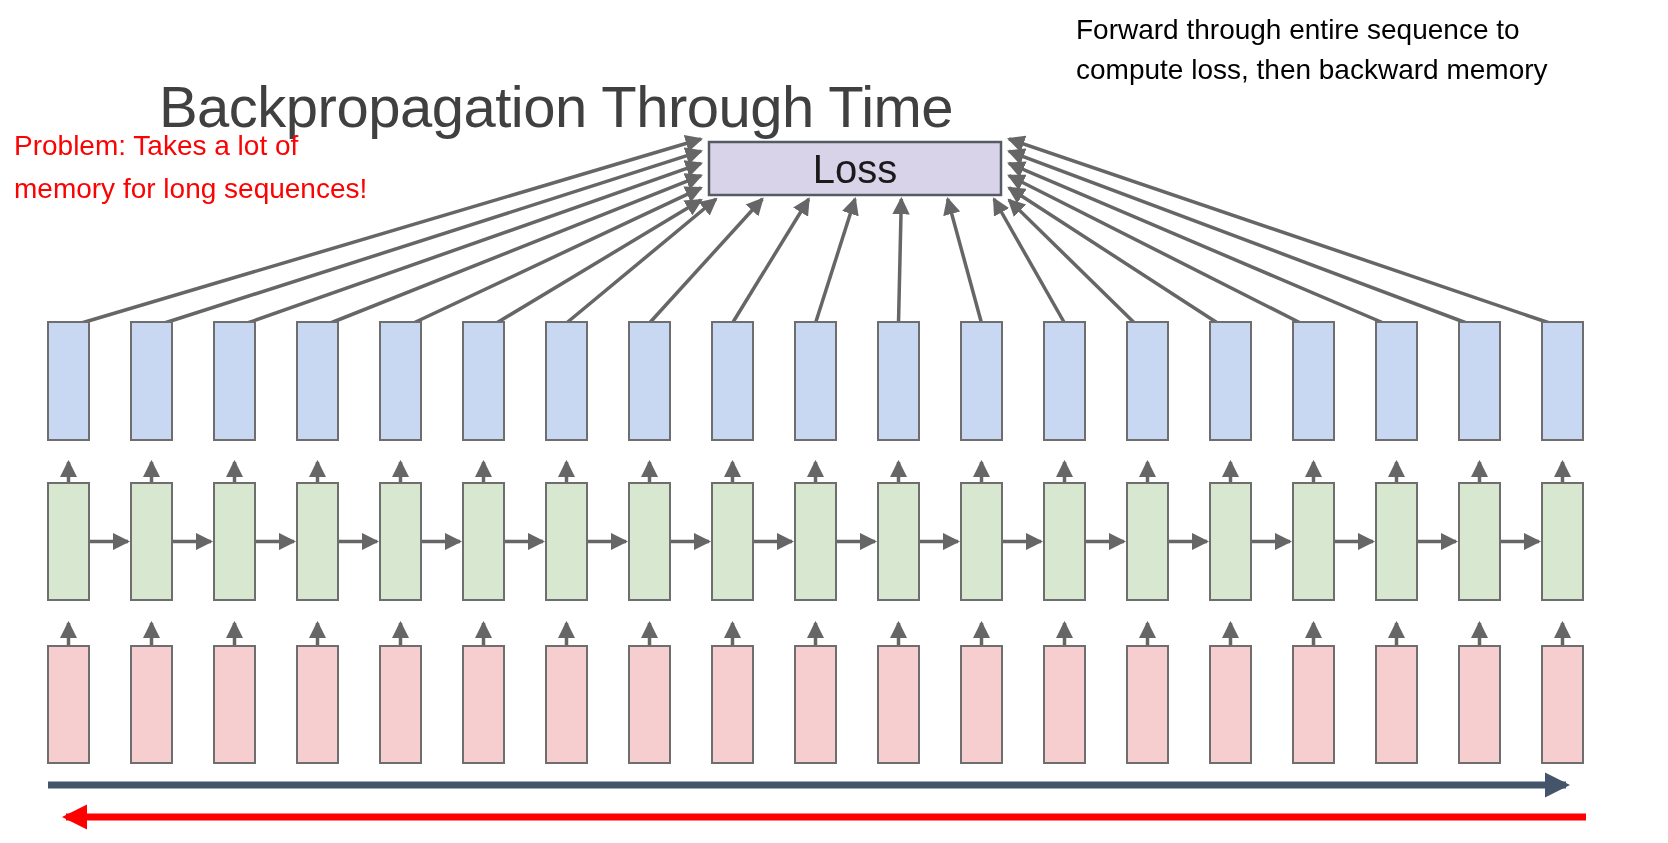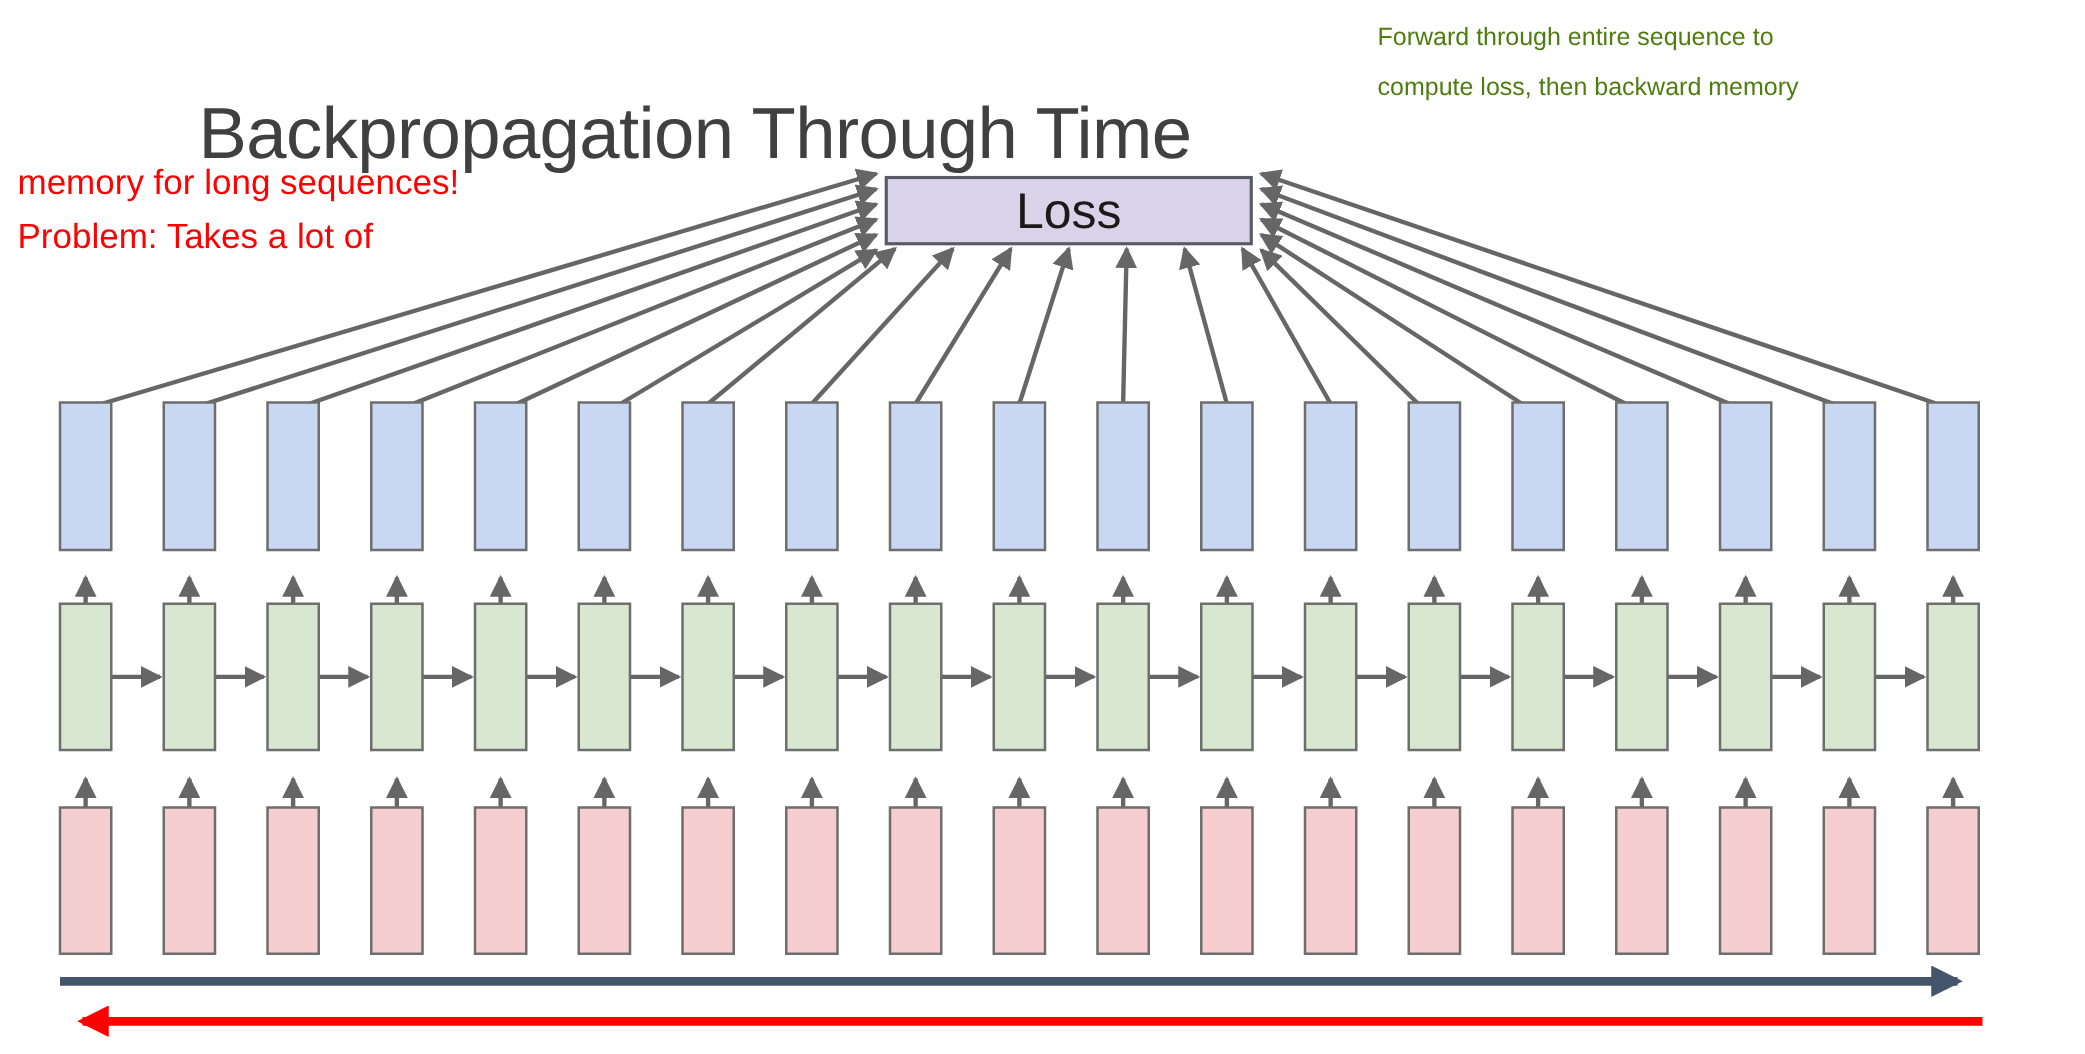--- a/index.html
+++ b/index.html
@@ -7,22 +7,22 @@
     width:1668px;height:843px;position:relative;background:#ffffff;overflow:hidden;
     font-family:"Liberation Sans",sans-serif;
   }
   .slide{position:absolute;inset:0;}
   #diagram{position:absolute;left:0;top:0;}
   .title{
     position:absolute;left:106px;top:34px;width:900px;
     font-size:58px;font-weight:400;color:#404040;letter-spacing:-0.5px;white-space:nowrap;text-align:center;
   }
   .note{
-    position:absolute;left:1102px;top:10px;width:560px;
-    font-size:20px;line-height:40px;color:#4d7c0f;
+    position:absolute;left:1076px;top:10px;width:560px;
+    font-size:28px;line-height:40px;color:#000000;
   }
   .problem{
     position:absolute;left:14px;top:124px;width:430px;
     font-size:28px;line-height:43px;color:#fa0303;
   }
   .note div,.problem div{white-space:nowrap;}
 </style>
 </head>
 <body>
 
@@ -179,17 +179,17 @@
     </svg>
 
   <h1 class="title">Backpropagation Through Time</h1>
 
   <div class="note">
     <div>Forward through entire sequence to</div>
     <div>compute loss, then backward memory</div>
   </div>
 
   <div class="problem">
+    <div>Problem: Takes a lot of</div>
     <div>memory for long sequences!</div>
-    <div>Problem: Takes a lot of</div>
   </div>
 
 </div>
 
 </body></html>

